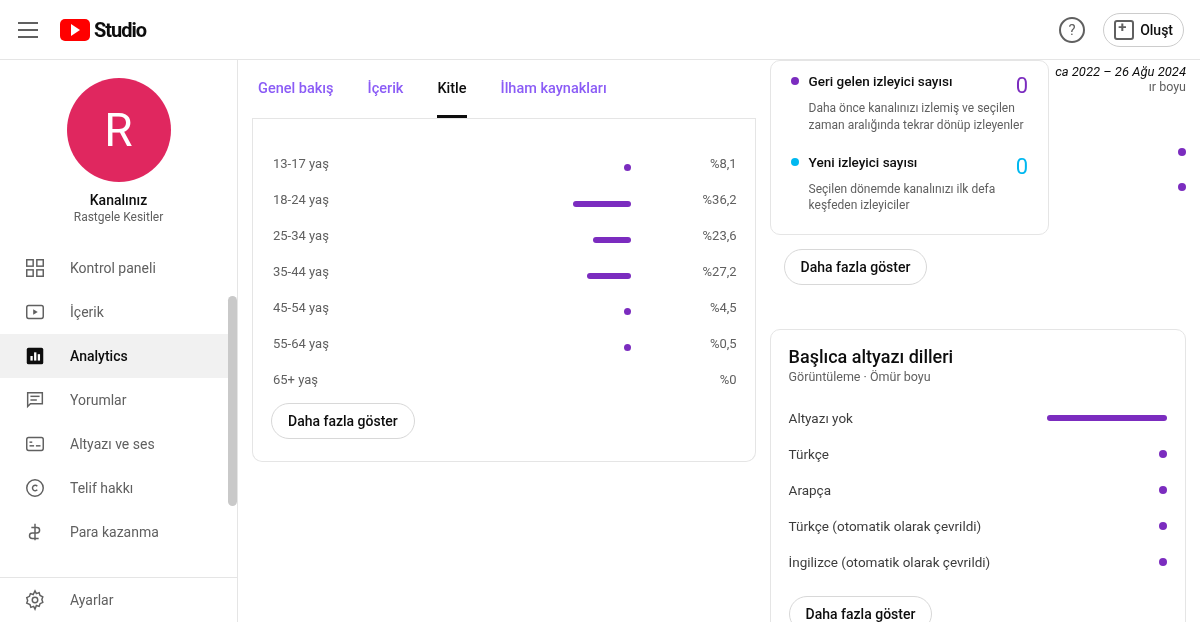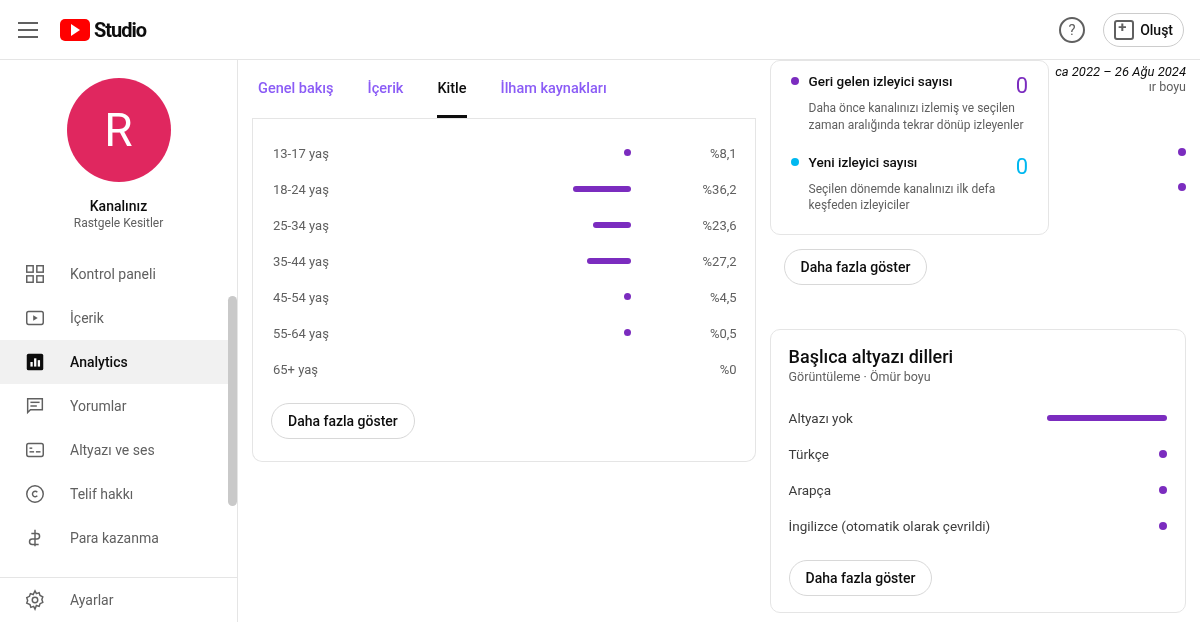--- a/index.html
+++ b/index.html
@@ -22,21 +22,21 @@
   .create-btn .cicon { width:20px; height:20px; position:relative; }
   .create-btn .cicon::before { content:""; position:absolute; inset:0; border:2px solid #606060; border-radius:3px; }
   .create-btn .cicon::after { content:"+"; position:absolute; left:4px; top:-2px; font-size:15px; font-weight:700; color:#606060; }
 
   
   .body { display:flex; height:calc(622px - 60px); }
 
   
   .sidebar { width:238px; border-right:1px solid #e5e5e5; padding-top:18px; display:flex; flex-direction:column; position:relative; }
   .avatar { width:104px; height:104px; border-radius:50%; background:#e0275f; color:#fff; font-size:46px; font-weight:400; display:flex; align-items:center; justify-content:center; margin:0 auto; }
-  .chan-title { text-align:center; font-size:14px; font-weight:500; margin-top:16px; }
+  .chan-title { text-align:center; font-size:14px; font-weight:500; margin-top:10px; }
   .chan-sub { text-align:center; font-size:12px; color:#606060; margin-top:2px; }
   .nav { margin-top:22px; overflow-y:auto; flex:1; }
   .nav-item { display:flex; align-items:center; gap:24px; padding:0 24px; height:44px; font-size:14px; color:#606060; cursor:pointer; }
   .nav-item.active { background:#f1f1f1; color:#0d0d0d; font-weight:500; }
   .nav-item .nicon { width:22px; height:22px; display:flex; align-items:center; justify-content:center; }
   .nav-item .nicon svg { width:22px; height:22px; fill:none; stroke:#606060; stroke-width:1.6; }
   .nav-item.active .nicon svg { stroke:#0d0d0d; fill:#0d0d0d; }
   .nav-item.active .nicon.nostr svg { fill:#0d0d0d; stroke:none; }
   .sidebar-footer { border-top:1px solid #e5e5e5; }
   .scroll-track { position:absolute; right:0; top:236px; bottom:52px; width:9px; }
@@ -47,21 +47,21 @@
   .col-left { width:520px; }
   .col-right { margin-left:14px; width:430px; }
 
   .tabs { display:flex; gap:34px; padding:20px 6px 0 6px; border-bottom:1px solid #e5e5e5; }
   .tab { font-size:14.5px; font-weight:500; color:#8b5cf6; padding-bottom:18px; cursor:pointer; border-bottom:3px solid transparent; }
   .tab.active { color:#0d0d0d; border-bottom-color:#0d0d0d; }
 
   .card { background:#fff; border:1px solid #e5e5e5; border-radius:10px; padding:16px 18px; margin-top:10px; }
   .card.first { border-top:none; border-top-left-radius:0; border-top-right-radius:0; margin-top:0; padding-bottom:22px; }
 
-  .age-row { display:flex; align-items:center; height:36px;gap:26px; }
+  .age-row { display:flex; align-items:flex-end; height:36px;gap:26px; }
   .age-label { width:160px; font-size:13px; color:#606060; padding-left:2px; }
   .age-bar-wrap { flex:1; position:relative; height:6px; }
   .age-bar { position:absolute; right:0; height:6px; border-radius:3px; background:#7b2cbf; }
   .age-dot { position:absolute; right:0; width:7px; height:7px; border-radius:50%; background:#7b2cbf; top:-1px; }
   .age-val { width:80px; text-align:right; font-size:13px; color:#606060; padding-left:18px; }
 
   .show-more { display:inline-block; margin-top:16px; padding:9px 16px; border:1px solid #d8d8d8; border-radius:20px; font-size:14px; font-weight:500; cursor:pointer; }
 
   .metric-block { padding:4px 2px 16px 2px; }
   .metric-head { display:flex; align-items:flex-start; }
@@ -304,20 +304,24 @@
             </div>
             <div class="lang-row">
               <div class="lang-label">Türkçe</div>
               <div class="lang-dot"></div>
             </div>
             <div class="lang-row">
               <div class="lang-label">Arapça</div>
               <div class="lang-dot"></div>
             </div>
             <div class="lang-row">
+              <div class="lang-label">Türkçe (otomatik olarak çevrildi)</div>
+              <div class="lang-dot"></div>
+            </div>
+            <div class="lang-row">
               <div class="lang-label">İngilizce (otomatik olarak çevrildi)</div>
               <div class="lang-dot"></div>
             </div>
           </div>
         <div class="show-more">Daha fazla göster</div>
       </div>
     </div>
 
   </div>
 </div>

